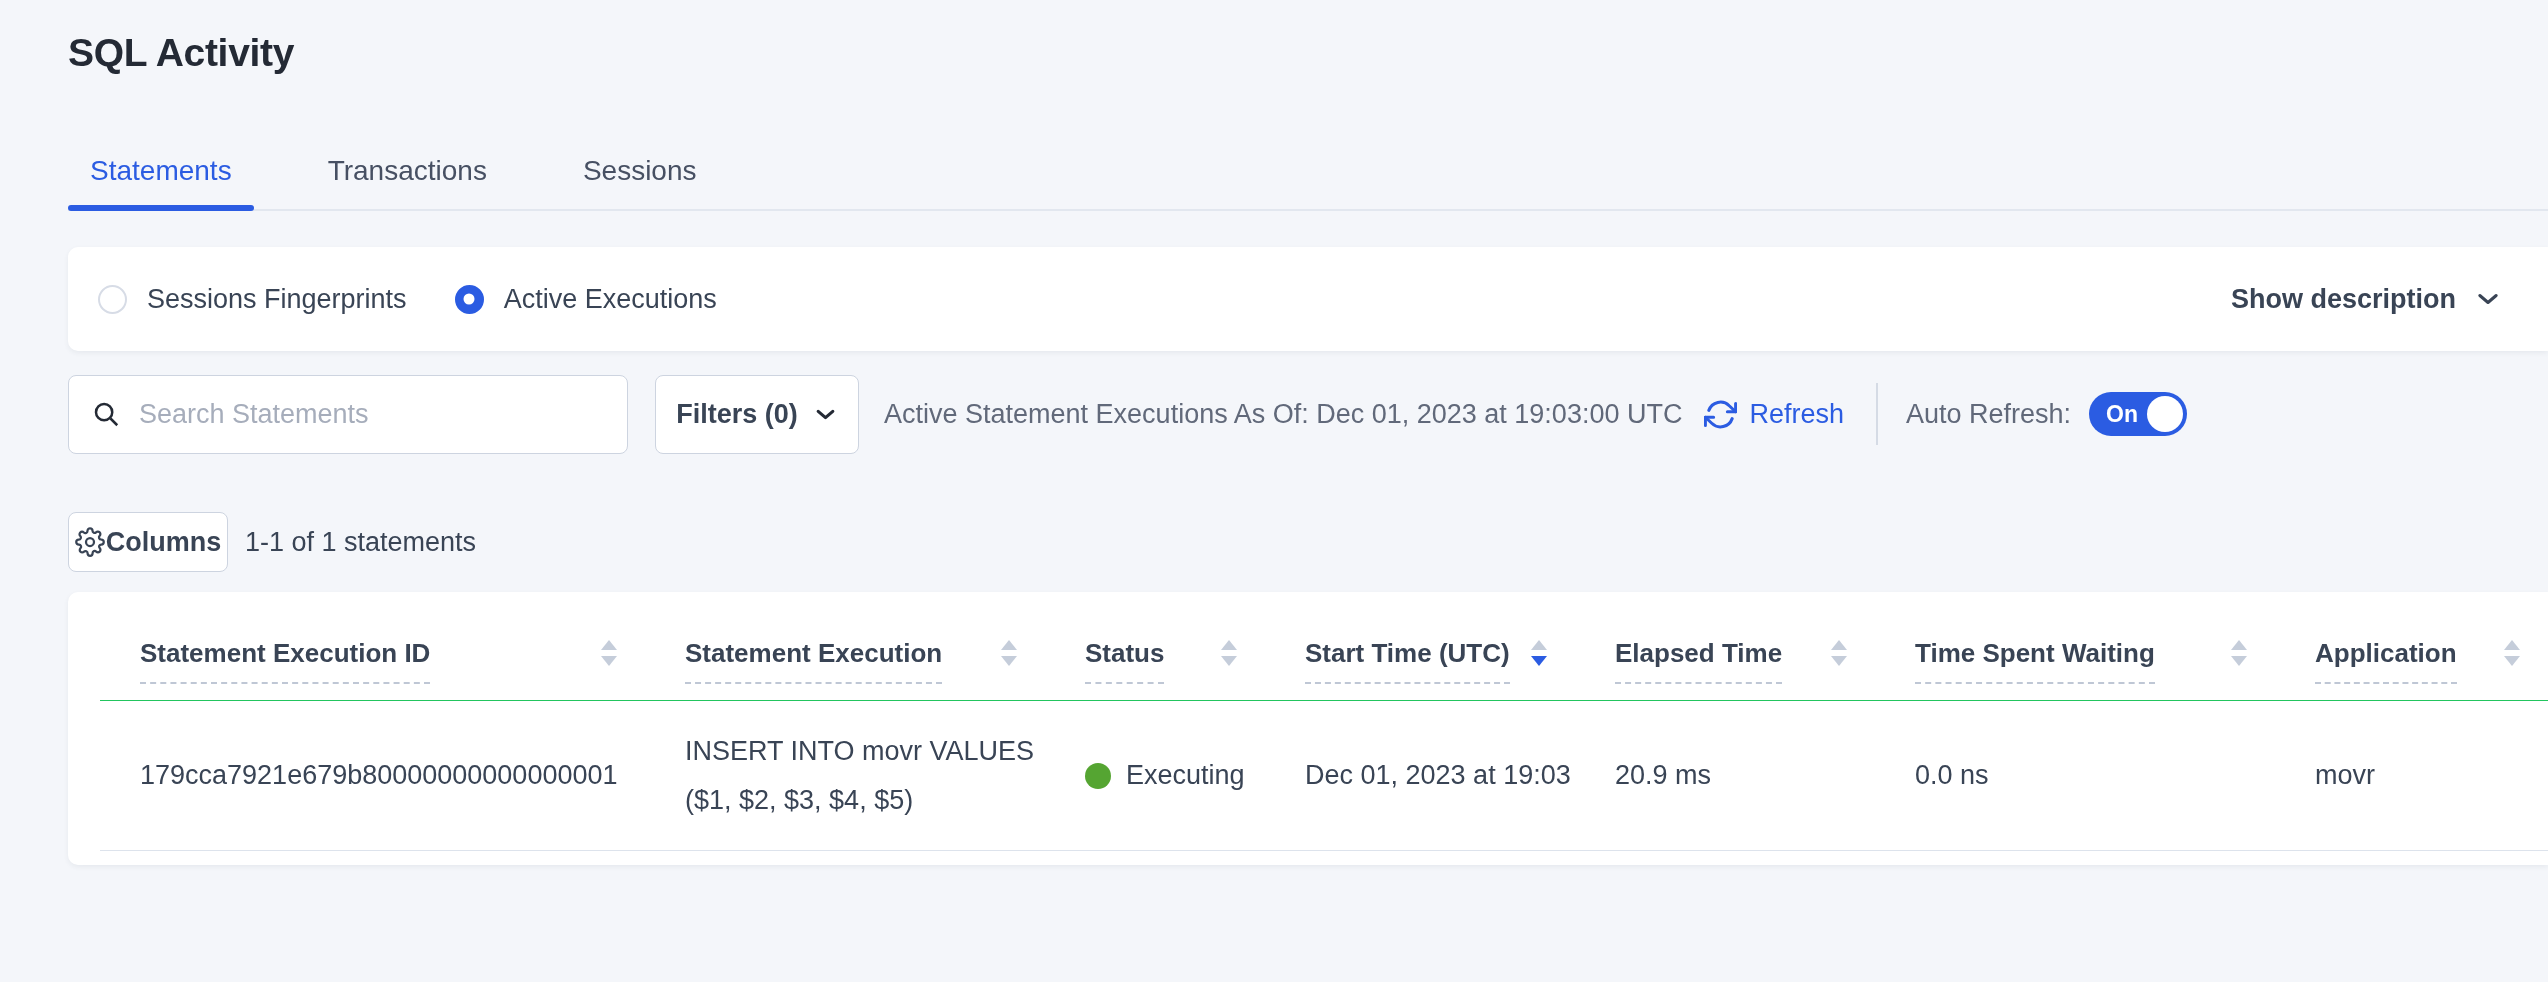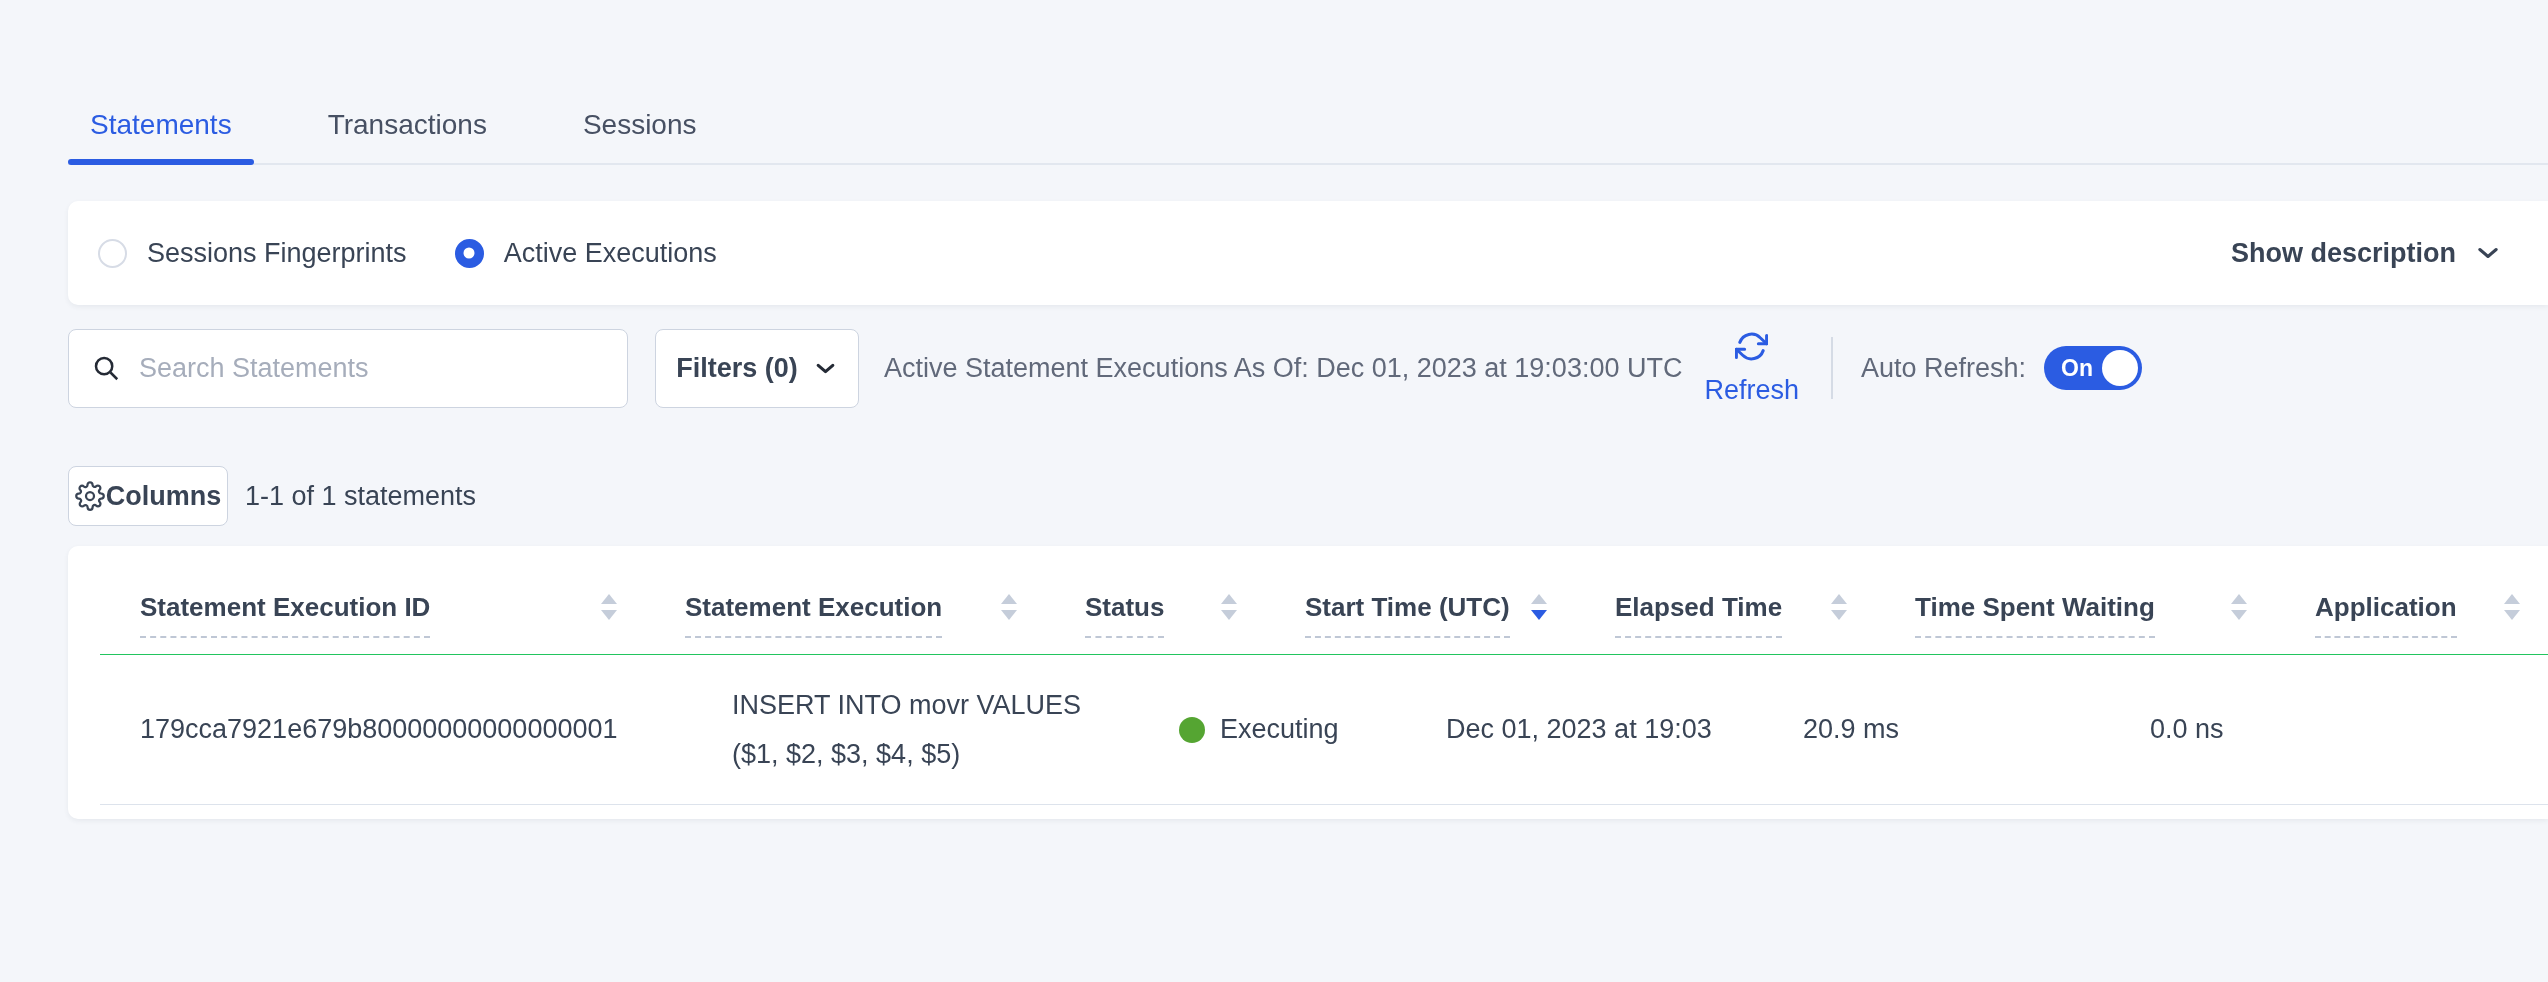--- a/index.html
+++ b/index.html
@@ -75,21 +75,21 @@
   .search-box input::placeholder { color: #a6adbb; }
   .filters-btn {
     margin-left: 27px; width: 204px; height: 79px;
     background: #fff; border: 1px solid #cdd4e0; border-radius: 8px;
     display: flex; align-items: center; justify-content: center; gap: 15px;
     font-size: 27px; font-weight: 600; color: #394455; cursor: pointer;
   }
   .asof-text { margin-left: 25px; font-size: 27px; color: #61697a; white-space: nowrap; }
   .refresh-btn {
     margin-left: 22px; display: flex; align-items: center; gap: 12px;
-    color: #2b5ce2; font-size: 27px; font-weight: 500; cursor: pointer; white-space: nowrap; flex-direction: column;
+    color: #2b5ce2; font-size: 27px; font-weight: 500; cursor: pointer; white-space: nowrap;
   }
   .vdivider { width: 2px; height: 62px; background: #d5dbe5; margin: 0 28px 0 32px; flex: 0 0 auto; }
   .autorefresh-label { font-size: 27px; color: #61697a; white-space: nowrap; }
   .toggle {
     margin-left: 18px; width: 98px; height: 44px; border-radius: 22px;
     background: #2b5ce2; position: relative; display: flex; align-items: center;
     cursor: pointer; flex: 0 0 auto;
   }
   .toggle-text { color: #fff; font-size: 23px; font-weight: 700; margin-left: 17px; }
   .toggle-knob {
@@ -137,36 +137,37 @@
   .tri-down {
     width: 0; height: 0;
     border-left: 8px solid transparent; border-right: 8px solid transparent;
     border-top: 10px solid #c5cdda;
   }
   .th[data-sort="desc"] .tri-down { border-top-color: #2b5ce2; }
 
   .trow {
     height: 150px; align-items: center;
     border-bottom: 1px solid #dde3ec;
-    font-size: 27px; color: #394455; gap: 47px;
+    font-size: 27px; color: #394455;
   }
   .td { padding-left: 40px; white-space: nowrap; }
   .td.sql { line-height: 49px; white-space: normal; }
   .status-cell { display: flex; align-items: center; }
   .status-dot {
     width: 26px; height: 26px; border-radius: 50%;
     background: #55a532; margin-right: 15px; flex: 0 0 auto;
   }
   svg { display: block; }
 </style>
 </head>
 <body>
 
 <div class="page">
 
+  <div class="page-title">SQL Activity</div>
 
   <div class="tabbar">
     <div class="tab active">Statements</div>
     <div class="tab">Transactions</div>
     <div class="tab">Sessions</div>
   </div>
 
   <div class="radio-card">
     <div class="radio-group">
       <div class="radio-opt">

